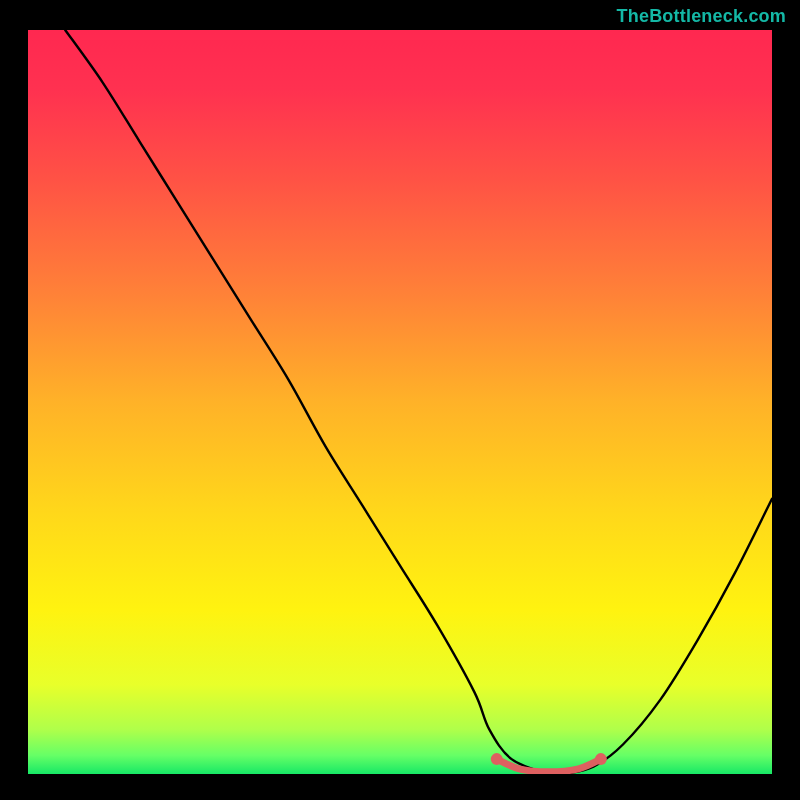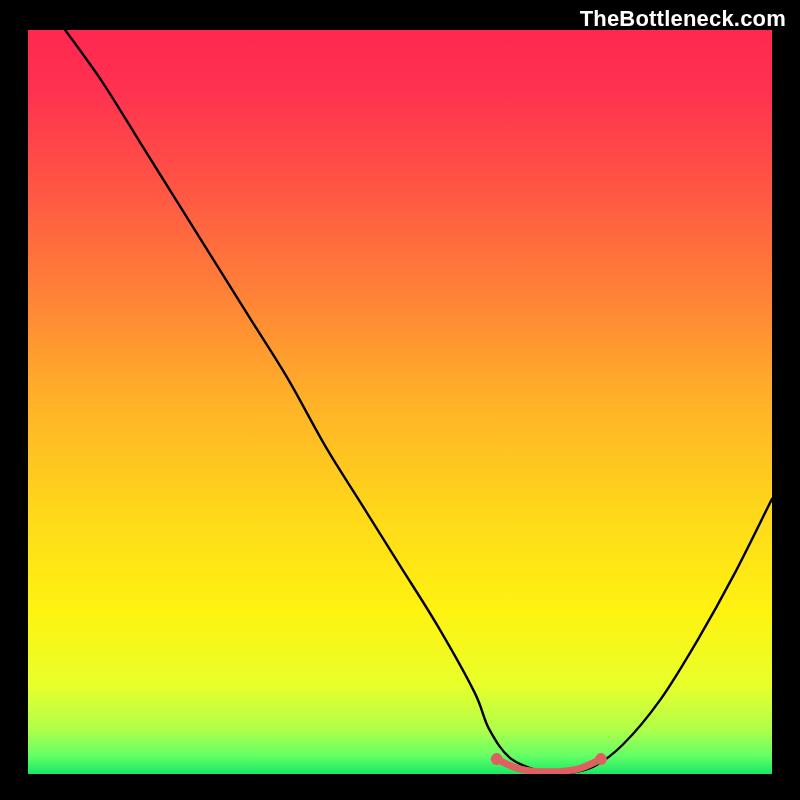--- a/index.html
+++ b/index.html
@@ -8,23 +8,23 @@
     position: relative;
     width: 800px;
     height: 800px;
     background: #000;
   }
   .watermark {
     position: absolute;
     top: 6px;
     right: 14px;
     font-family: Arial, Helvetica, sans-serif;
-    font-size: 22px;
+    font-size: 18px;
     font-weight: 600;
-    color: #ffffff;
+    color: #14b8a6;
     letter-spacing: 0.2px;
     z-index: 10;
   }
   .plot {
     position: absolute;
     left: 28px;
     top: 30px;
     width: 744px;
     height: 744px;
   }

